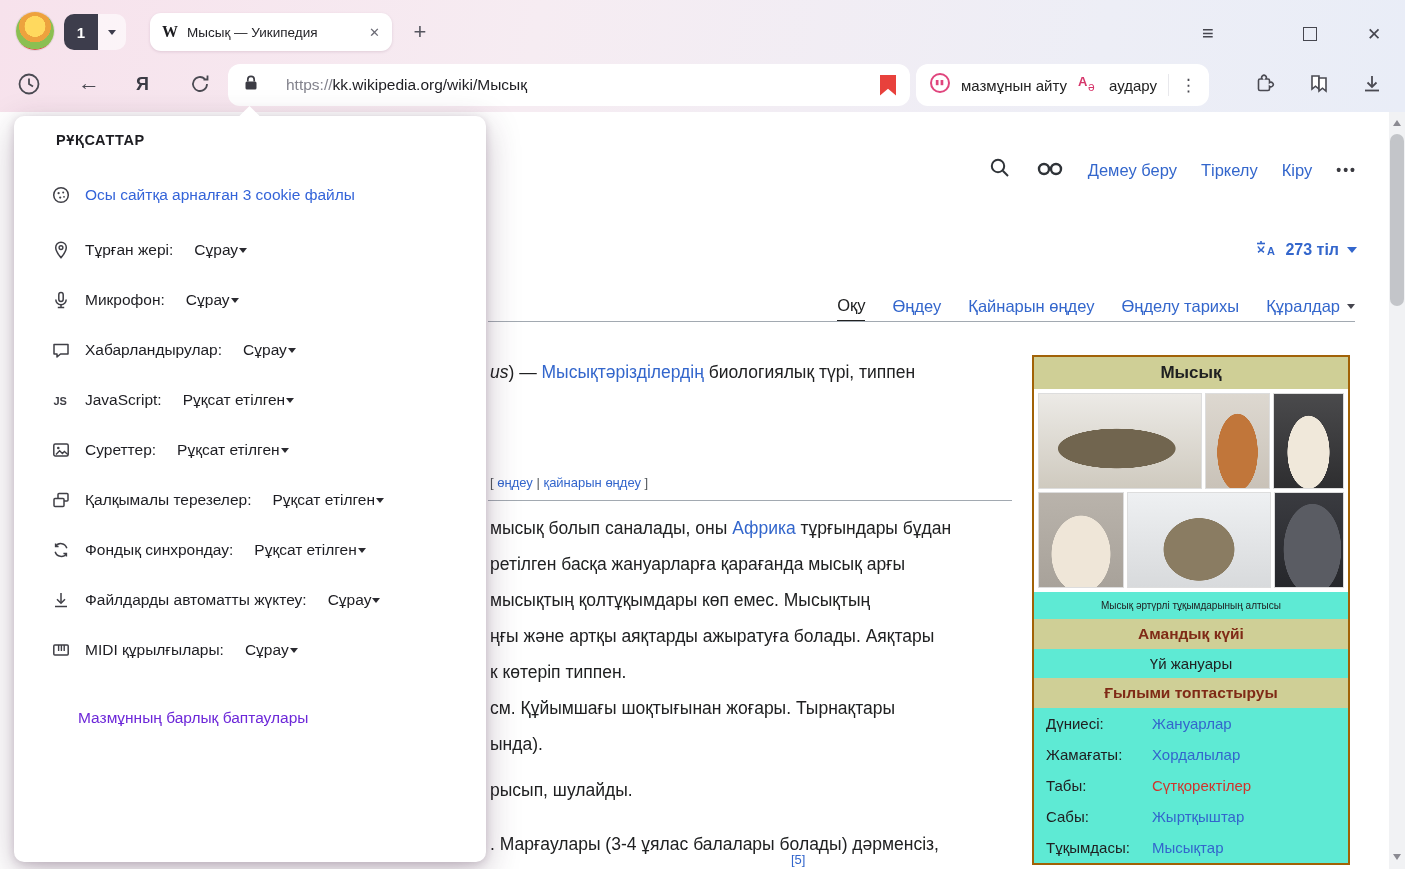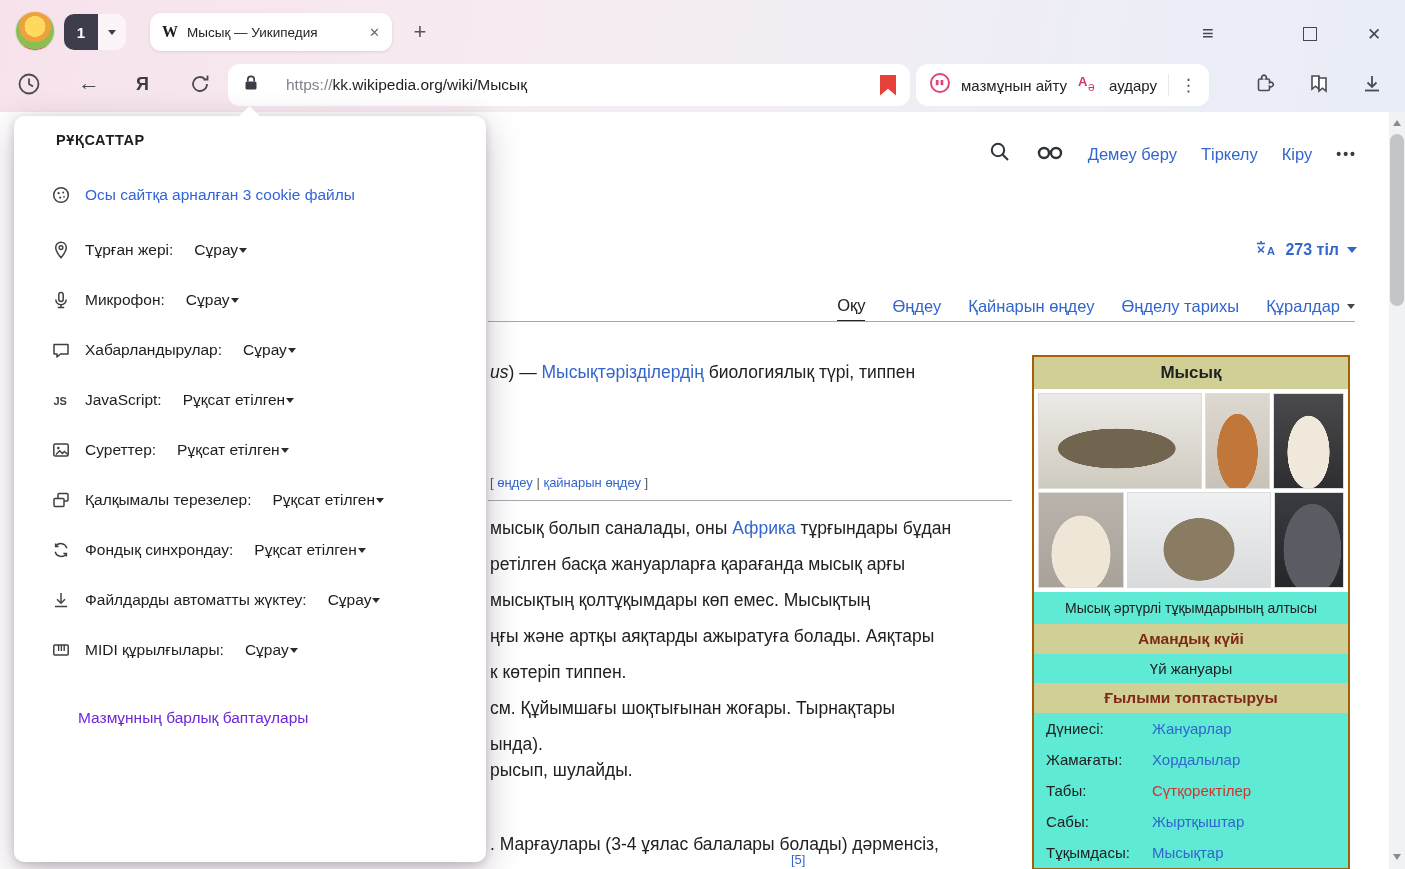--- a/index.html
+++ b/index.html
@@ -42,48 +42,48 @@
   .url .proto { color:#82828c; }
   .url .rest  { color:#1d1d22; }
   .bookmark { width:16px; height:21px; background:#e8413c; clip-path:polygon(0 0,100% 0,100% 100%,50% 68%,0 100%); }
   .actions { position:absolute; left:916px; top:64px; height:42px; background:#fff; border-radius:12px;
     display:flex; align-items:center; padding:0 12px; gap:9px; }
   .act-label { font-size:15px; color:#222; white-space:nowrap; }
   .act-div { width:1px; height:22px; background:#e8e8ec; margin:0 2px; }
   .act-more { color:#4a4a52; font-size:17px; }
   .ic-ext { left:1252px; top:72px; } .ic-coll { left:1307px; top:72px; } .ic-dl { left:1360px; top:72px; }
   
-  .wk-header { position:absolute; top:140px; right:48px; display:flex; align-items:center; gap:24px; font-size:16.5px; }
+  .wk-header { position:absolute; top:156px; right:48px; display:flex; align-items:center; gap:24px; font-size:16.5px; }
   .wk-link { color:#3366cc; white-space:nowrap; }
   .wk-dots { color:#3a3a40; font-size:14px; letter-spacing:2px; font-weight:bold; }
   .langbar { position:absolute; top:239px; right:48px; display:flex; align-items:center; gap:8px; color:#3366cc; font-size:16px; font-weight:bold; }
   .chev-blue { width:0; height:0; border-left:5px solid transparent; border-right:5px solid transparent; border-top:6px solid #3366cc; }
   .tabsrow { position:absolute; top:290px; right:50px; height:32px; display:flex; align-items:center; gap:27px; font-size:16.5px; }
   .wtab { color:#3366cc; height:32px; display:flex; align-items:center; gap:7px; white-space:nowrap; }
   .wtab.active { color:#202122; border-bottom:2.5px solid #202122; }
   .chev-dk { width:0; height:0; border-left:4.5px solid transparent; border-right:4.5px solid transparent; border-top:5.5px solid #46464f; }
   .tabsline { position:absolute; left:488px; top:321px; width:867px; height:1px; background:#a2a9b1; }
   .art { position:absolute; left:490px; font-size:17.5px; line-height:36px; color:#202122; white-space:nowrap; }
   .a-intro { top:354px; } .a-edit { top:465px; font-size:13px; color:#54595d; }
-  .a-p1 { top:510px; } .a-p2 { top:690px; } .a-p3 { top:752px; } .a-p4 { top:826px; }
+  .a-p1 { top:510px; } .a-p2 { top:690px; } .a-p3 { top:772px; } .a-p4 { top:826px; }
   .a-ref { position:absolute; left:791px; top:852px; font-size:13px; color:#3366cc; }
   .h2line { position:absolute; left:488px; top:500px; width:524px; height:1px; background:#a2a9b1; }
   .blue { color:#3366cc; } .ital { font-style:italic; }
   .infobox { position:absolute; left:1032px; top:355px; width:318px; border:2px solid #a16207; background:#5eead4; font-size:15px; }
   .ib-title { background:#cfcf96; text-align:center; font-weight:bold; font-size:17px; padding:6px 0; color:#202122; }
   .ib-photos { background:#fff; padding:4px; display:flex; flex-direction:column; gap:3px; }
   .ib-prow { display:flex; gap:3px; height:96px; }
   .ph { border:1px solid #ddd; }
   .ph1 { flex:2.45; background: radial-gradient(ellipse 60% 35% at 48% 58%, #71654f 0 60%, rgba(0,0,0,0) 61%), linear-gradient(180deg,#eceae6,#cfcabf); }
   .ph2 { flex:0.95; background: radial-gradient(ellipse 55% 70% at 50% 62%, #c1763a 0 58%, rgba(0,0,0,0) 59%), linear-gradient(#ddd8d0,#c9c2b8); }
   .ph3 { flex:1.05; background: radial-gradient(ellipse 55% 70% at 50% 62%, #f0e8da 0 55%, rgba(0,0,0,0) 56%), linear-gradient(#4a4a4c,#2e2e30); }
   .ph4 { flex:1.25; background: radial-gradient(ellipse 60% 70% at 50% 65%, #efe6d8 0 58%, rgba(0,0,0,0) 59%), linear-gradient(#b9b3ab,#a8a29a); }
   .ph5 { flex:2.1;  background: radial-gradient(ellipse 45% 60% at 50% 60%, #8a7c62 0 55%, rgba(0,0,0,0) 56%), linear-gradient(#eef0f2,#d8dadc); }
   .ph6 { flex:1.0;  background: radial-gradient(ellipse 70% 80% at 55% 60%, #5a5c63 0 60%, rgba(0,0,0,0) 61%), linear-gradient(#3a3b40,#26272b); }
-  .ib-caption { text-align:center; font-size:14px; padding:8px 8px; color:#202122; }
+  .ib-caption { text-align:center; font-size:10px; padding:8px 8px; color:#202122; }
   .ib-sec { background:#cfcf96; color:#7f2a16; font-weight:bold; text-align:center; padding:6px 0; font-size:15.5px; }
   .ib-val { text-align:center; padding:6px 0; }
   .ib-row { display:flex; padding:7px 10px 7px 12px; }
   .ib-row .lbl { width:106px; }
   .ib-row .val { color:#3366cc; }
   .ib-row .val.red { color:#d0342c; }
   
   .sb { position:absolute; left:1389px; top:112px; width:16px; height:757px; background:#f1f2f4; }
   .sb-up { position:absolute; left:1393px; top:120px; width:0; height:0; border-left:4.5px solid transparent; border-right:4.5px solid transparent; border-bottom:6px solid #8b8b92; }
   .sb-dn { position:absolute; left:1393px; top:854px; width:0; height:0; border-left:4.5px solid transparent; border-right:4.5px solid transparent; border-top:6px solid #8b8b92; }

